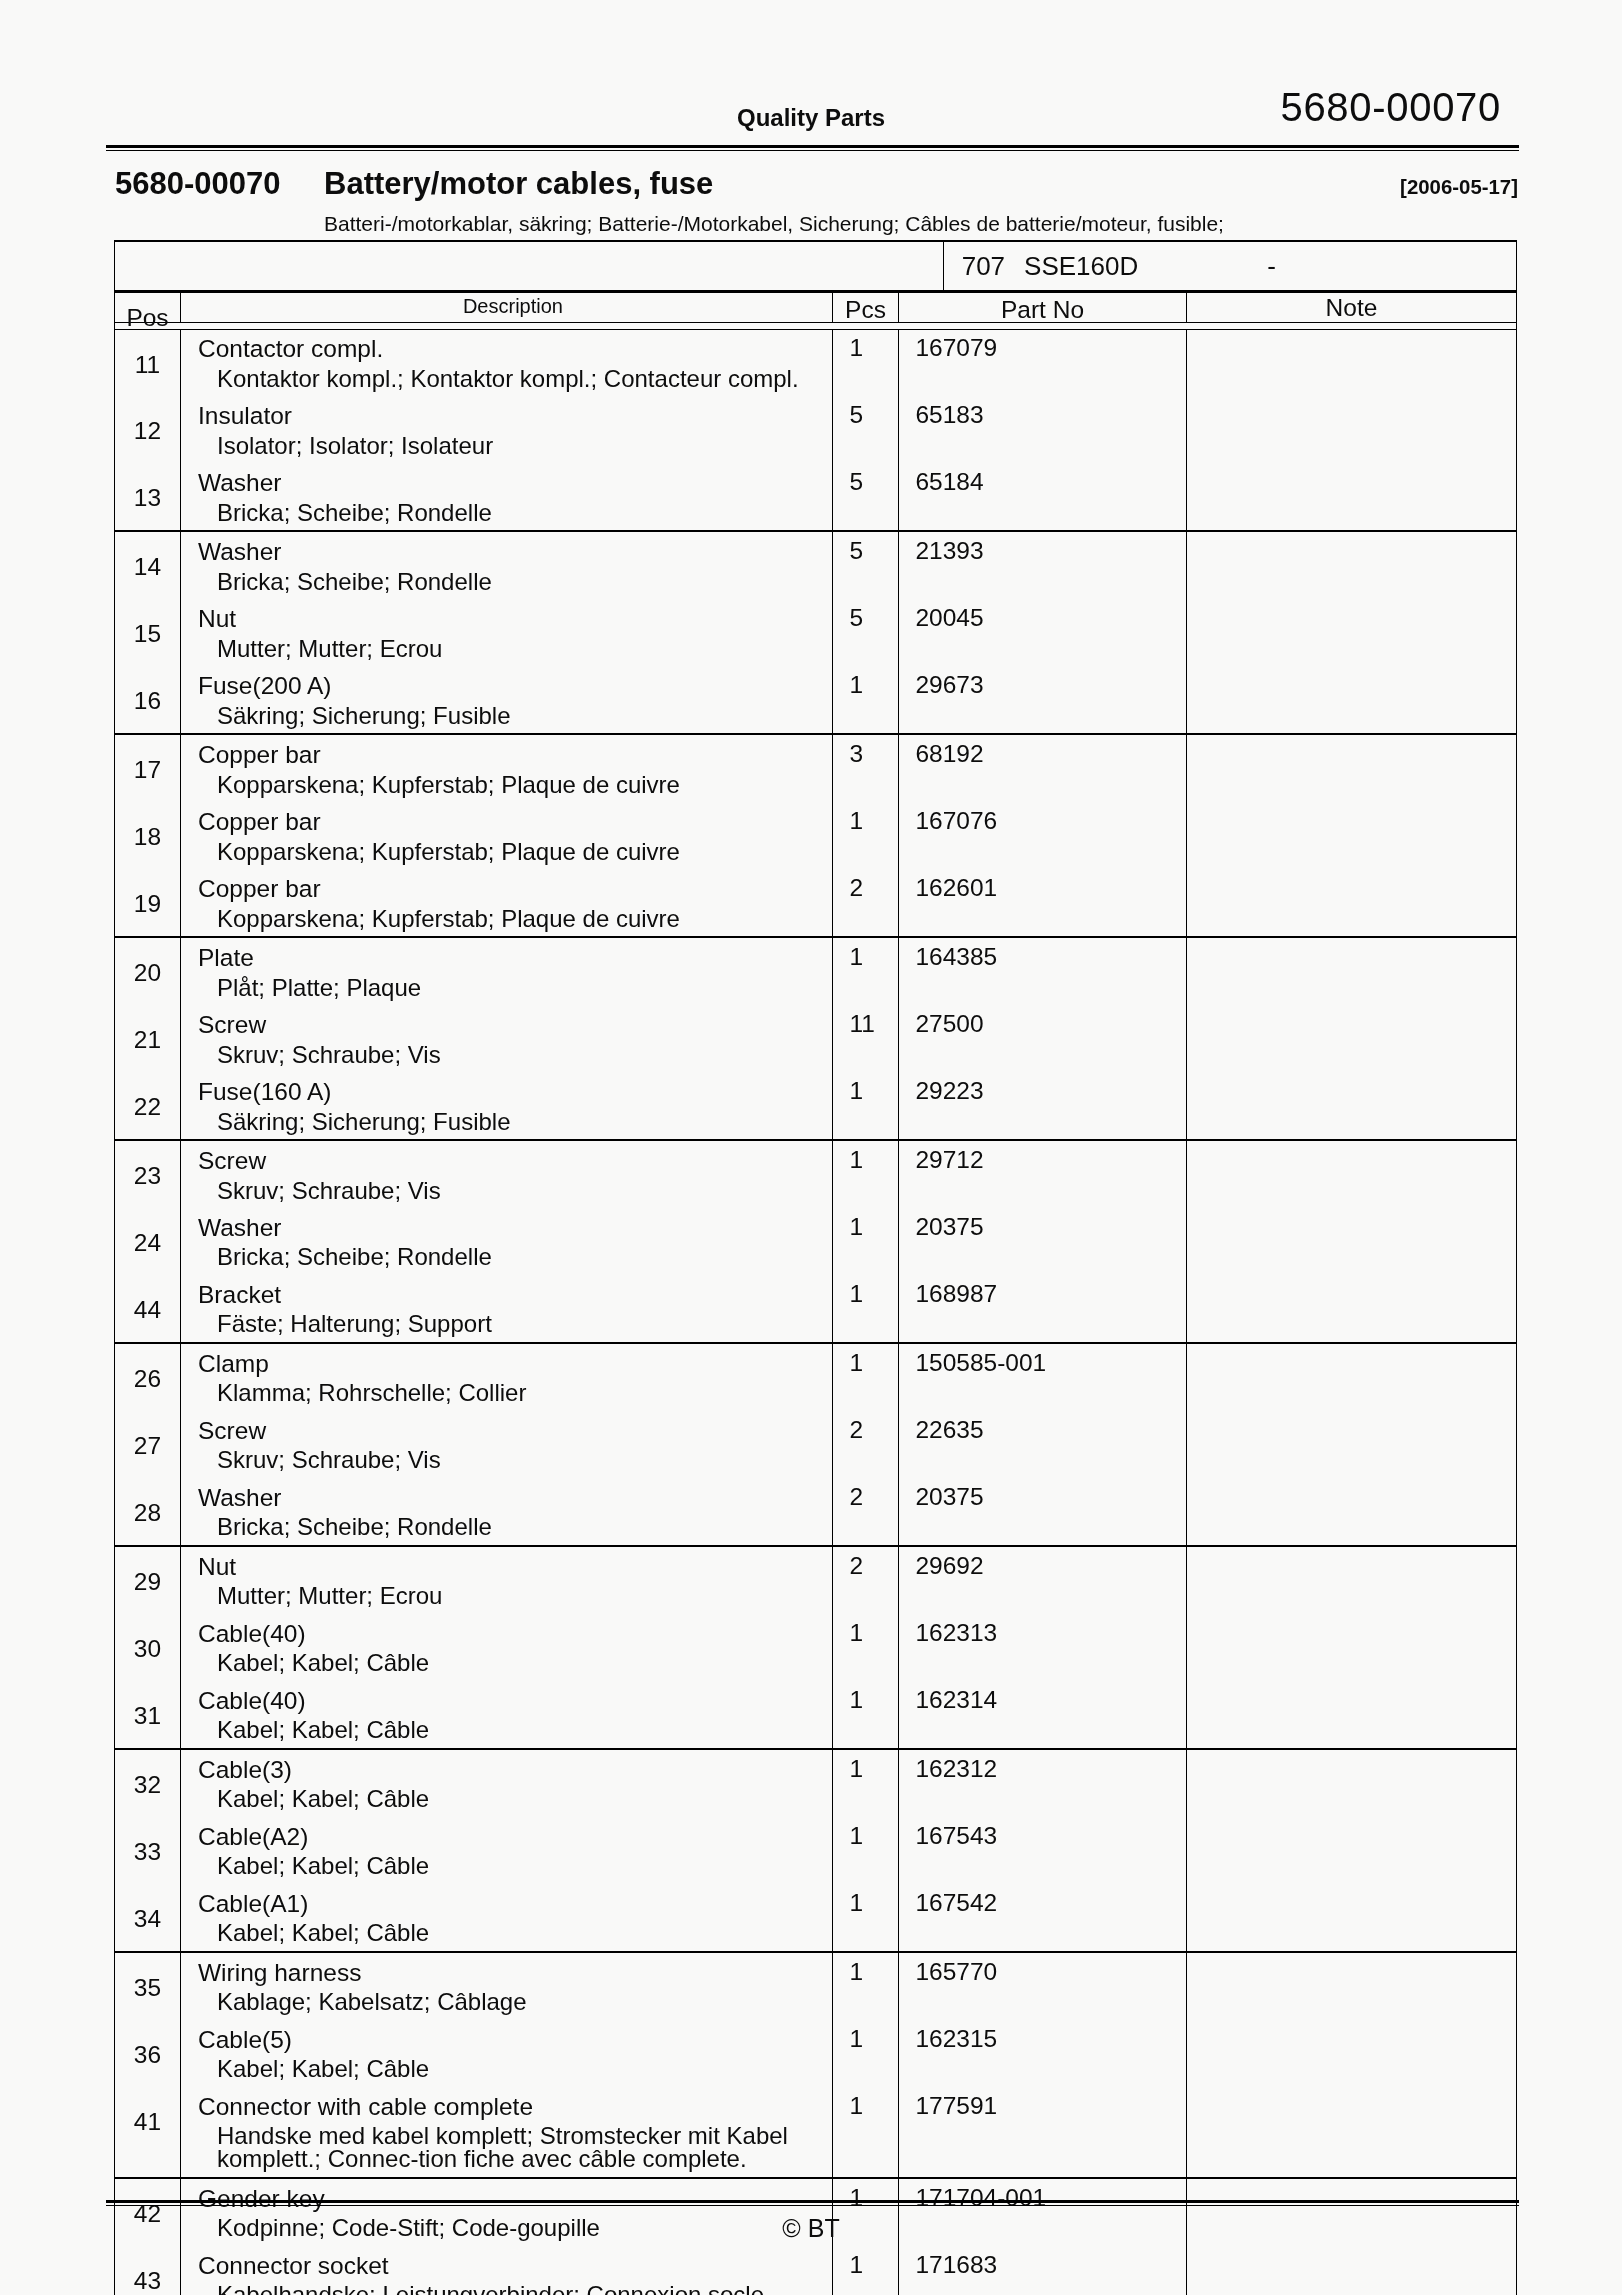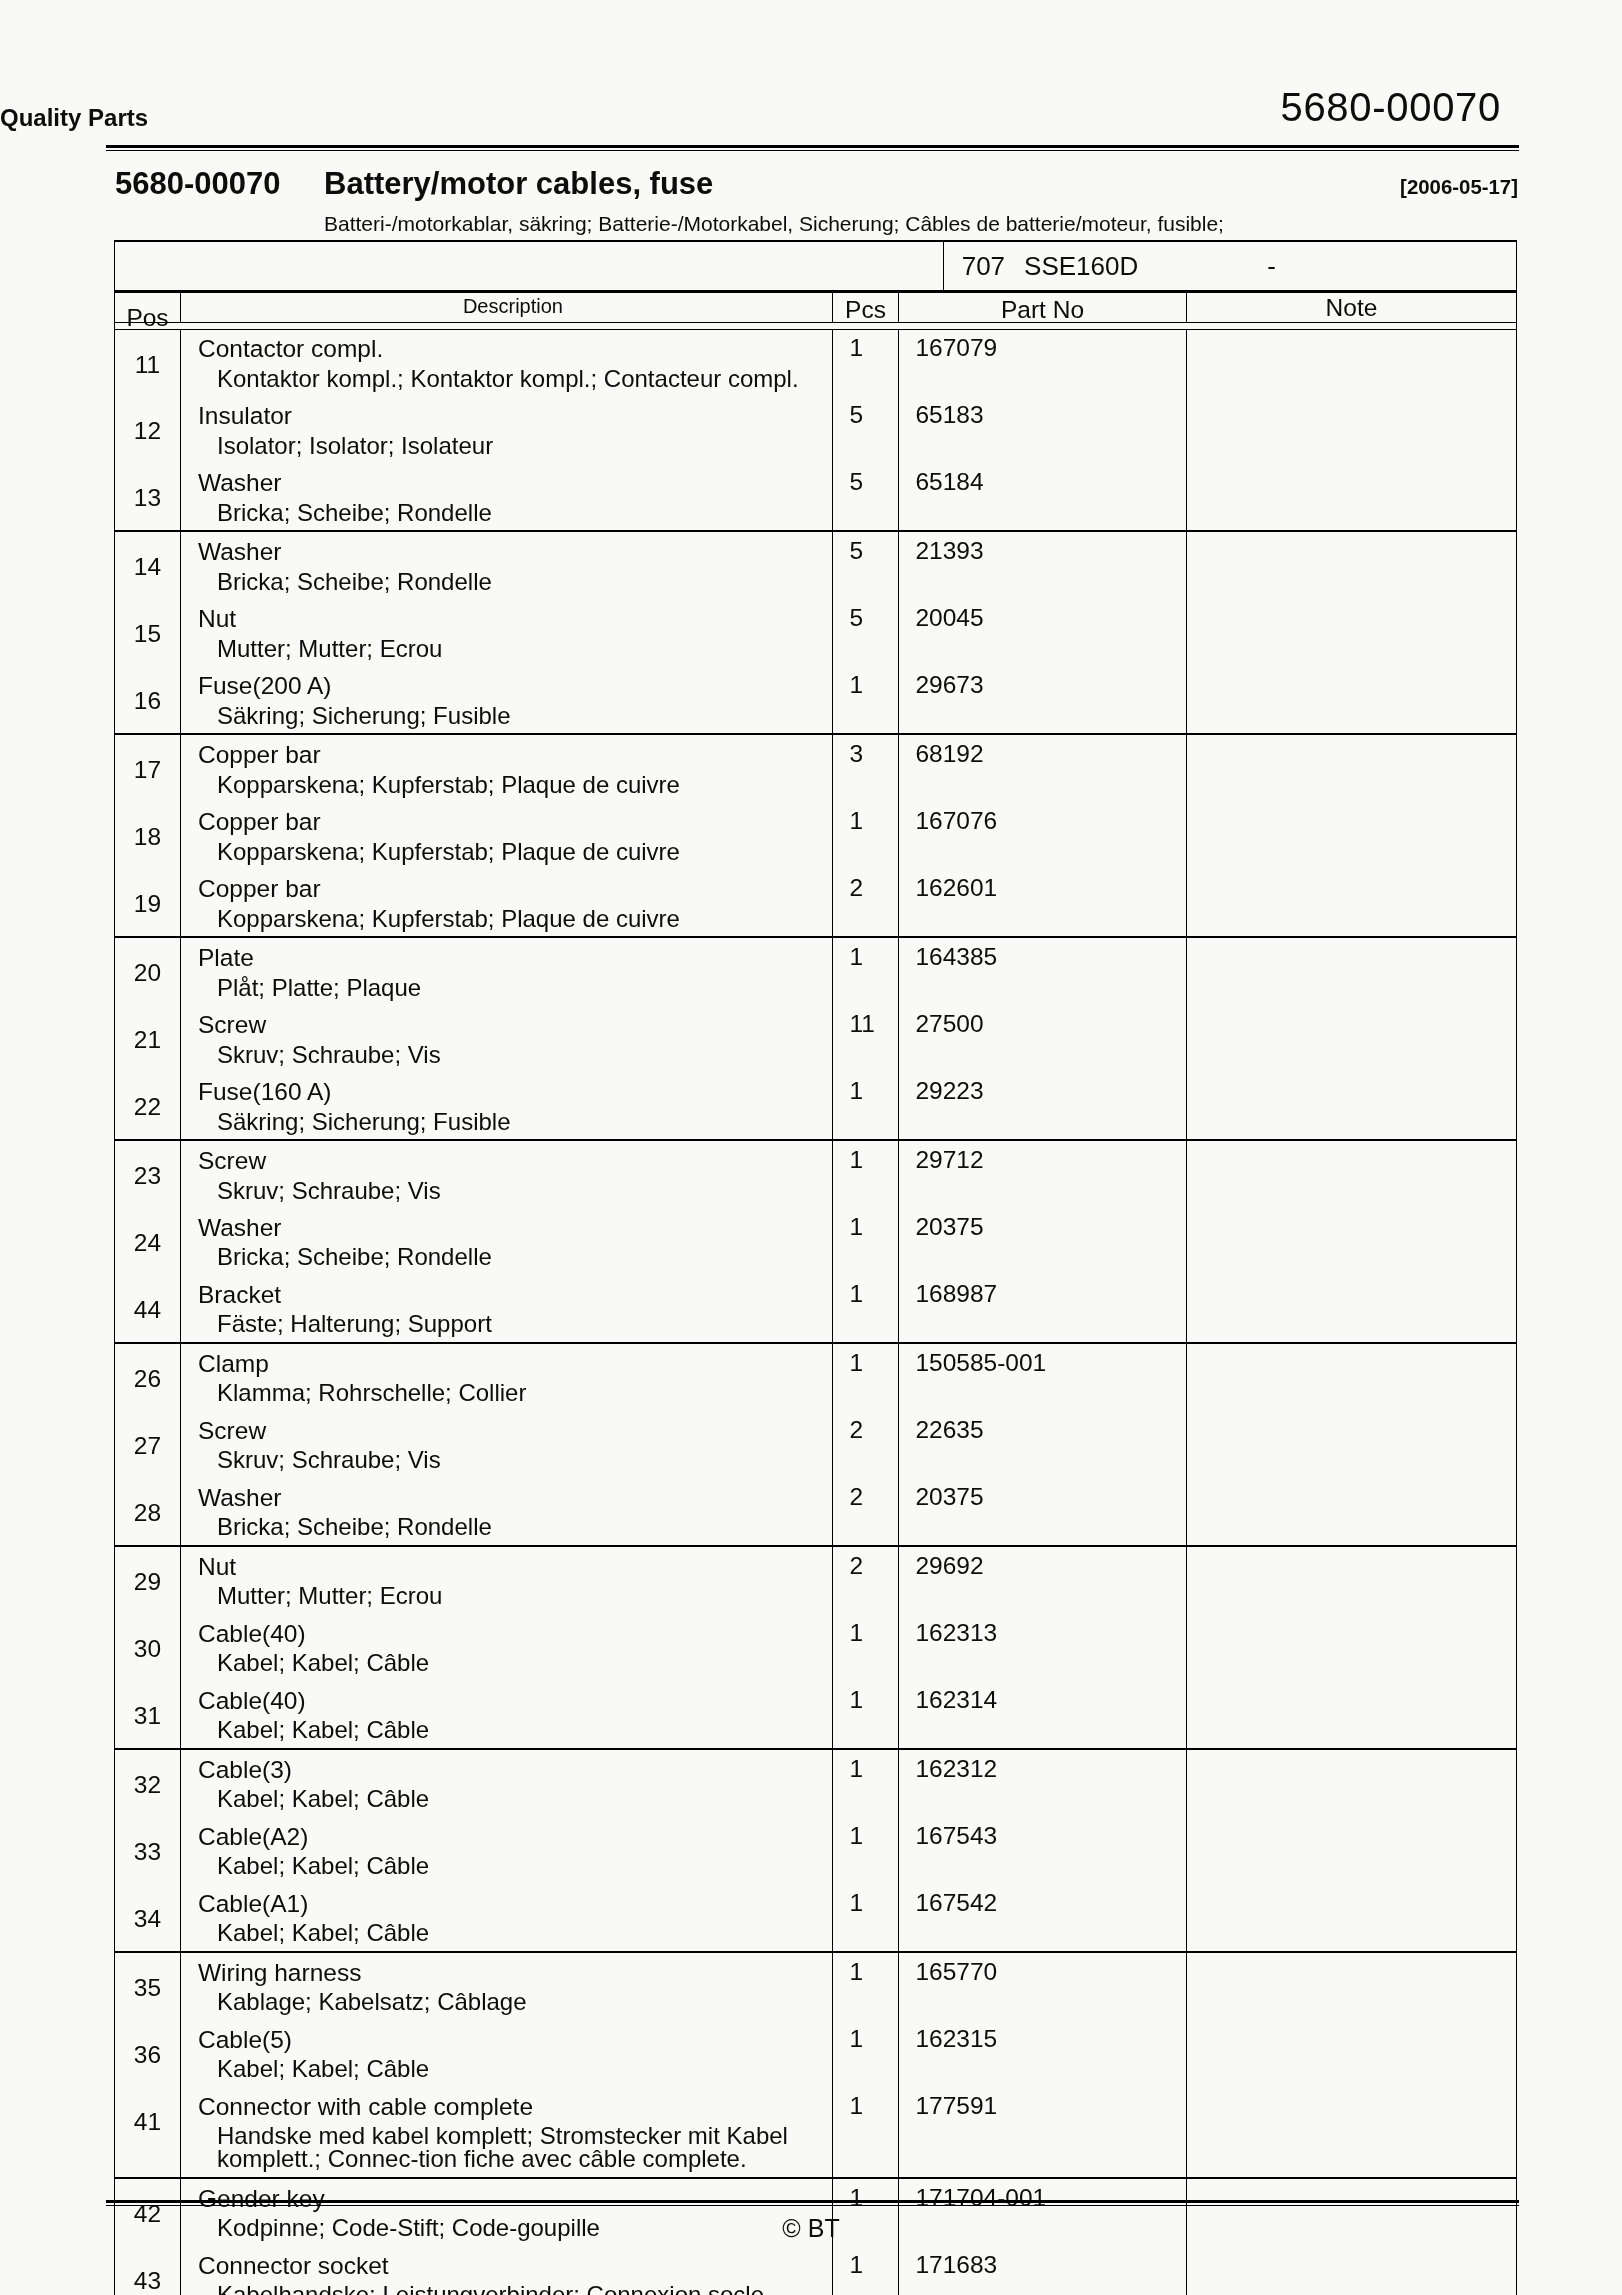--- a/index.html
+++ b/index.html
@@ -24,21 +24,21 @@
     right: 121px;
     font-size: 40px;
     font-weight: 400;
     letter-spacing: 0.7px;
   }
   .quality-parts {
     position: absolute;
     top: 104px;
     left: 0;
     width: 1622px;
-    text-align: left;
+    text-align: center;
     font-size: 24px;
     font-weight: 700;
   }
   .double-hairline {
     position: absolute;
     left: 106px;
     width: 1413px;
     height: 2px;
     border-top: 3.4px solid #000;
     border-bottom: 1.4px solid #000;

